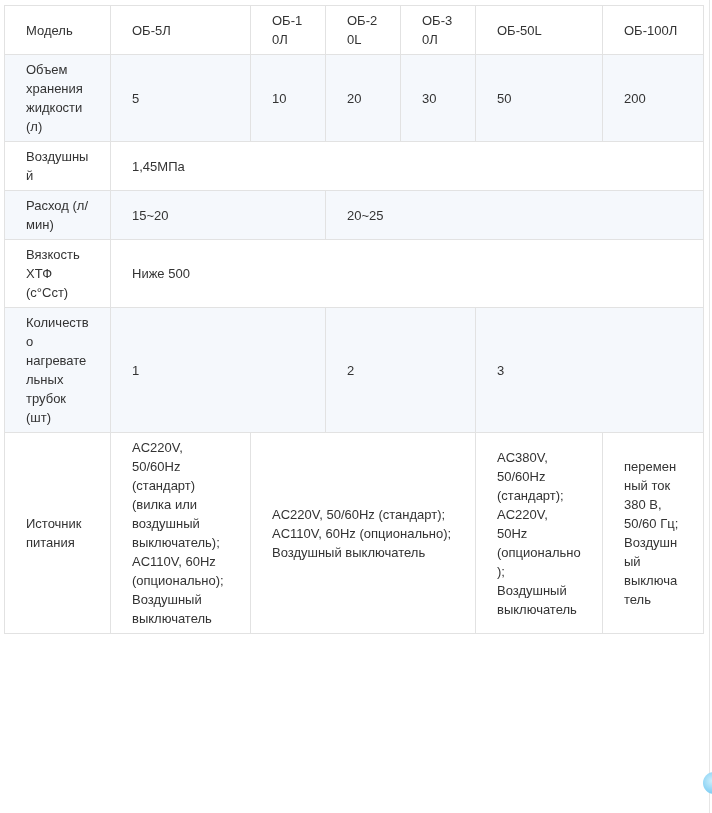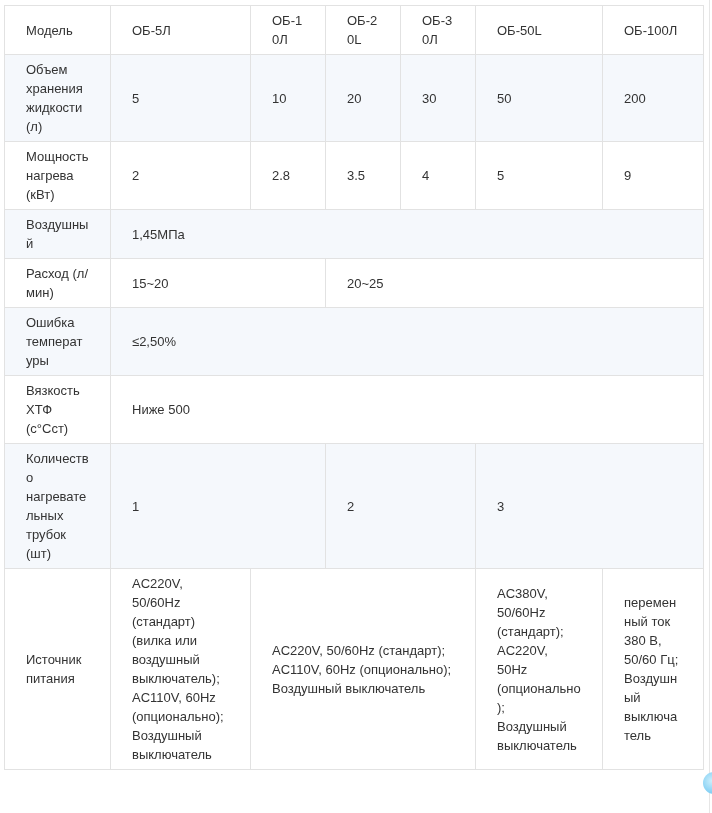--- a/index.html
+++ b/index.html
@@ -60,40 +60,27 @@
       <tr>
         <th>Объем хранения жидкости (л)</th>
         <td>5</td>
         <td>10</td>
         <td>20</td>
         <td>30</td>
         <td>50</td>
         <td>200</td>
       </tr>
       <tr>
-        <th>Мощность нагрева (кВт)</th>
-        <td>2</td>
-        <td>2.8</td>
-        <td>3.5</td>
-        <td>4</td>
-        <td>5</td>
-        <td>9</td>
-      </tr>
-      <tr>
         <th>Воздушный</th>
         <td colspan="6">1,45МПа</td>
       </tr>
       <tr>
         <th>Расход (л/мин)</th>
         <td colspan="2">15~20</td>
         <td colspan="4">20~25</td>
-      </tr>
-      <tr>
-        <th>Ошибка температуры</th>
-        <td colspan="6">≤2,50%</td>
       </tr>
       <tr>
         <th>Вязкость ХТФ (с°Сст)</th>
         <td colspan="6">Ниже 500</td>
       </tr>
       <tr>
         <th>Количество нагревательных трубок (шт)</th>
         <td colspan="2">1</td>
         <td colspan="2">2</td>
         <td colspan="2">3</td>

